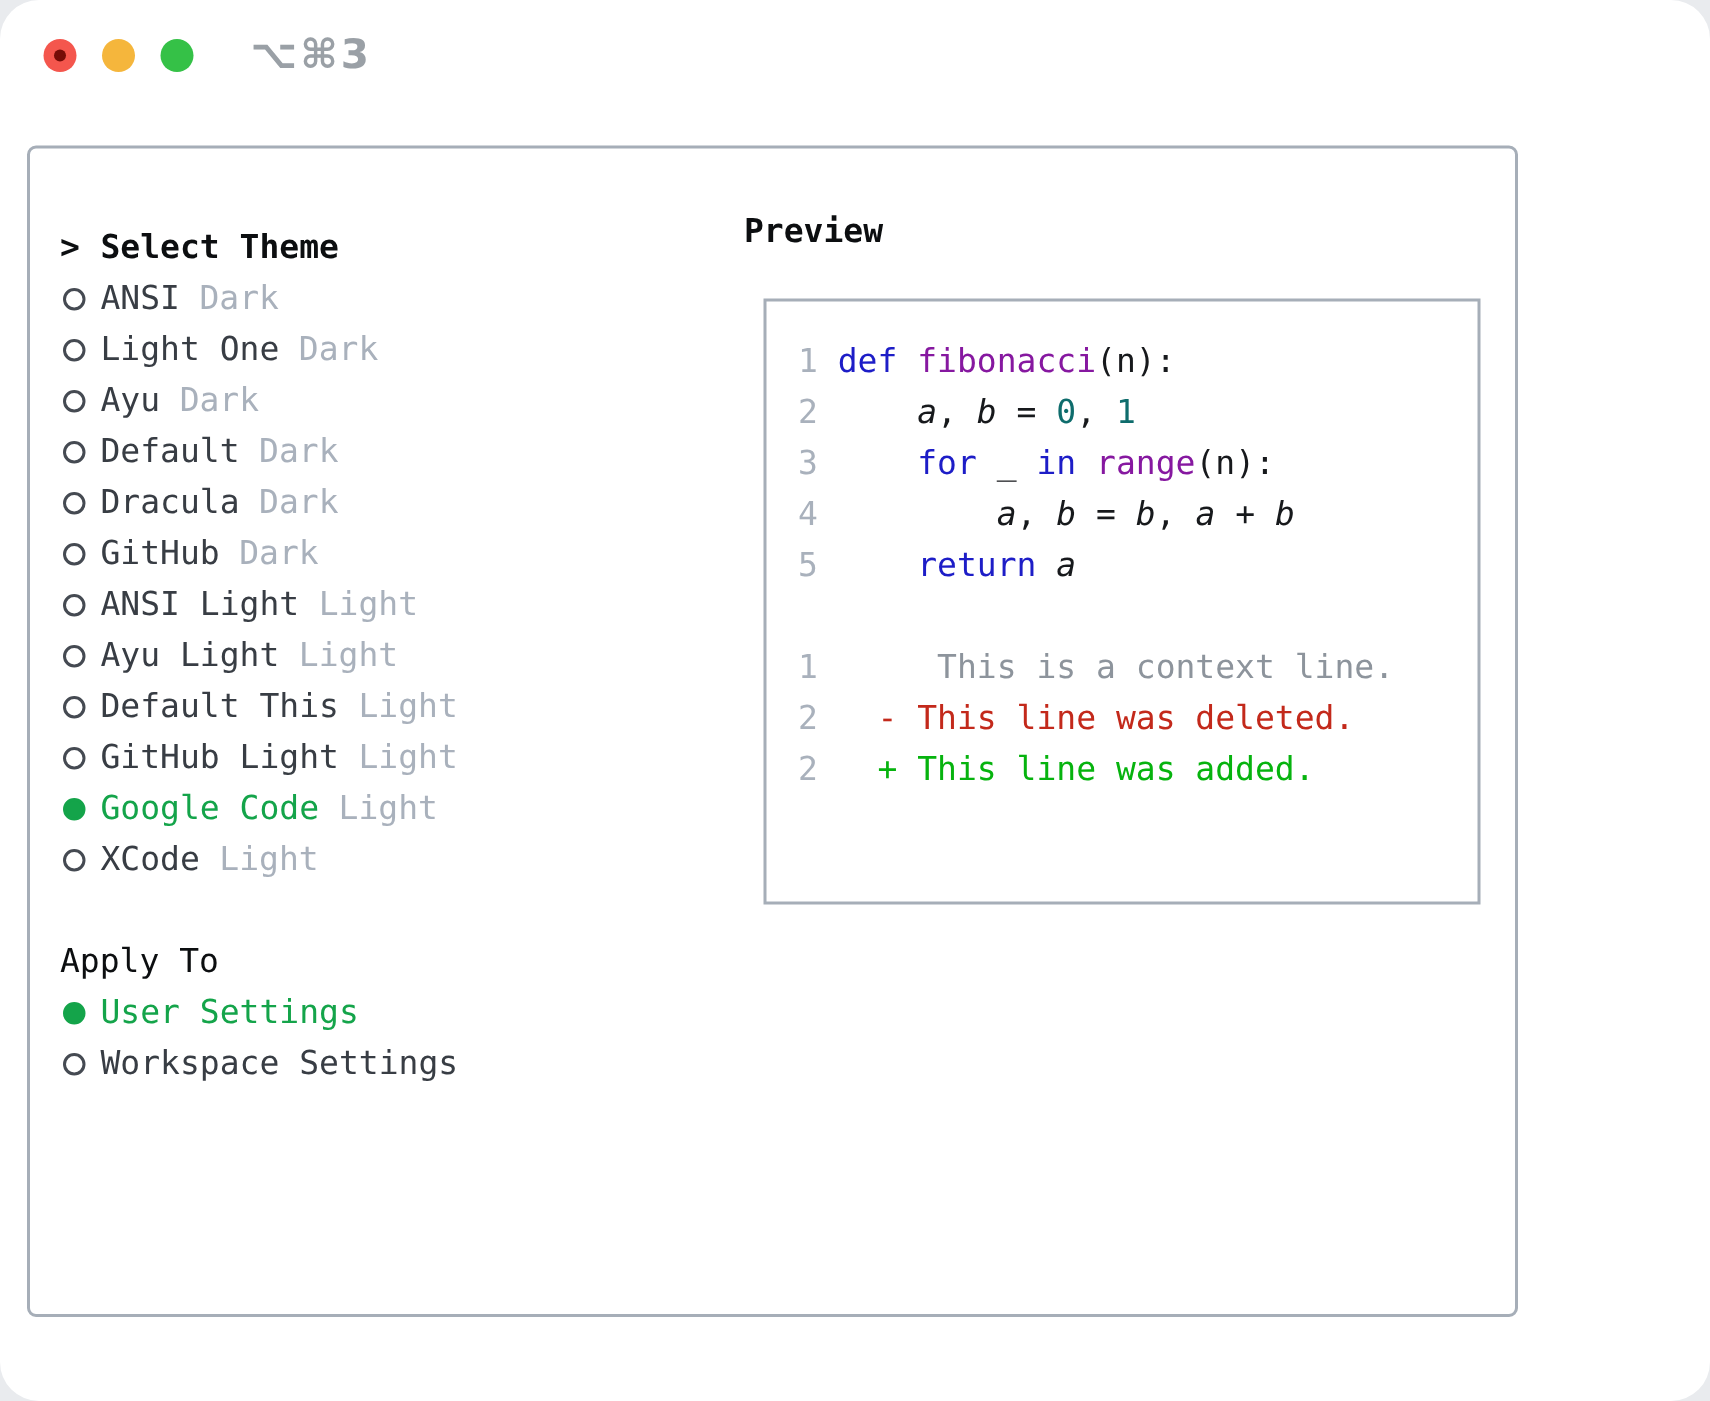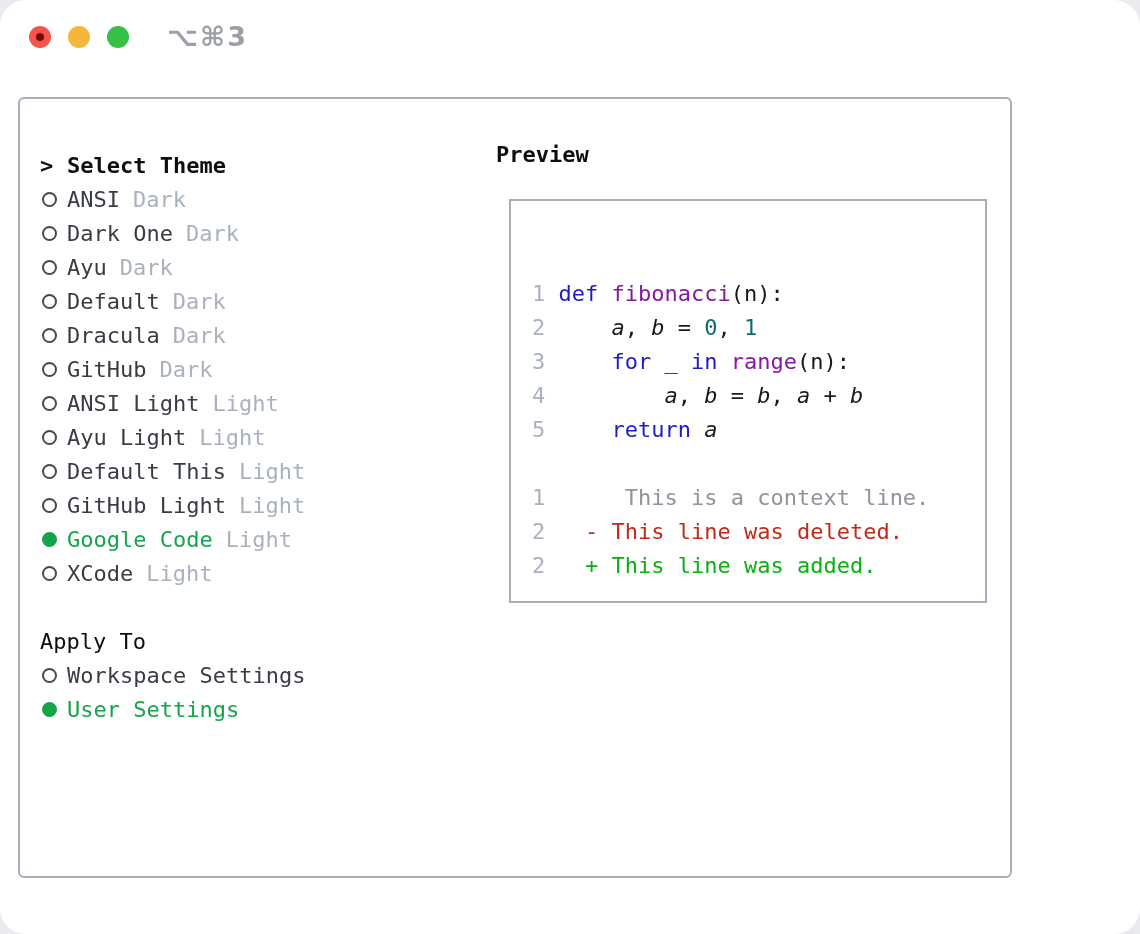--- a/index.html
+++ b/index.html
@@ -52,21 +52,21 @@
   
   .preview-title{
     position:absolute;left:476px;top:39px;height:34px;line-height:34px;
     font-size:22px;font-weight:bold;color:var(--header-black);
   }
   .preview-box{
     position:absolute;left:489px;top:100px;width:478px;height:404px;
     border:2px solid var(--panel-border);box-sizing:border-box;background:#fff;overflow:hidden;
   }
   .code{
-    margin:0;padding:76px 0 0 21px;font-size:22px;line-height:34px;
+    margin:0;padding:24px 0 0 21px;font-size:22px;line-height:34px;
     font-family:inherit;
   }
   .code-line{white-space:pre;min-height:34px;}
   .ln{color:var(--muted);}
   .kw{color:var(--keyword-blue);}
   .fn{color:var(--function-purple);}
   .num{color:var(--literal-teal);}
   .pl{color:var(--code-plain);}
   .var{color:var(--code-plain);font-style:italic;}
   .ctx{color:var(--context-gray);}
@@ -90,42 +90,42 @@
   <div class="panel">
 
     <div class="left-col">
       <div class="row">
         <span class="marker"><span class="prompt">&gt;</span></span>
         <span class="hdr">Select Theme</span>
       </div>
 
       <div id="theme-list">
           <div class="row"><span class="marker"><span class="radio"></span></span><span class="t-name">ANSI</span><span class="t-variant">Dark</span></div>
-          <div class="row"><span class="marker"><span class="radio"></span></span><span class="t-name">Dark One</span><span class="t-variant">Dark</span></div>
+          <div class="row"><span class="marker"><span class="radio"></span></span><span class="t-name">Light One</span><span class="t-variant">Dark</span></div>
           <div class="row"><span class="marker"><span class="radio"></span></span><span class="t-name">Ayu</span><span class="t-variant">Dark</span></div>
           <div class="row"><span class="marker"><span class="radio"></span></span><span class="t-name">Default</span><span class="t-variant">Dark</span></div>
           <div class="row"><span class="marker"><span class="radio"></span></span><span class="t-name">Dracula</span><span class="t-variant">Dark</span></div>
           <div class="row"><span class="marker"><span class="radio"></span></span><span class="t-name">GitHub</span><span class="t-variant">Dark</span></div>
           <div class="row"><span class="marker"><span class="radio"></span></span><span class="t-name">ANSI Light</span><span class="t-variant">Light</span></div>
           <div class="row"><span class="marker"><span class="radio"></span></span><span class="t-name">Ayu Light</span><span class="t-variant">Light</span></div>
           <div class="row"><span class="marker"><span class="radio"></span></span><span class="t-name">Default This</span><span class="t-variant">Light</span></div>
           <div class="row"><span class="marker"><span class="radio"></span></span><span class="t-name">GitHub Light</span><span class="t-variant">Light</span></div>
           <div class="row"><span class="marker"><span class="radio on"></span></span><span class="t-name sel">Google Code</span><span class="t-variant">Light</span></div>
           <div class="row"><span class="marker"><span class="radio"></span></span><span class="t-name">XCode</span><span class="t-variant">Light</span></div>
         </div>
 
       <div class="spacer"></div>
 
       <div class="row">
         <span class="apply-label">Apply To</span>
       </div>
 
       <div id="apply-options">
+          <div class="row"><span class="marker"><span class="radio on"></span></span><span class="opt-label sel">User Settings</span></div>
           <div class="row"><span class="marker"><span class="radio"></span></span><span class="opt-label">Workspace Settings</span></div>
-          <div class="row"><span class="marker"><span class="radio on"></span></span><span class="opt-label sel">User Settings</span></div>
         </div>
 
       <div class="spacer"></div>
 
       <div id="help-text">
         </div>
     </div>
 
     <div class="preview-title">Preview</div>
 

